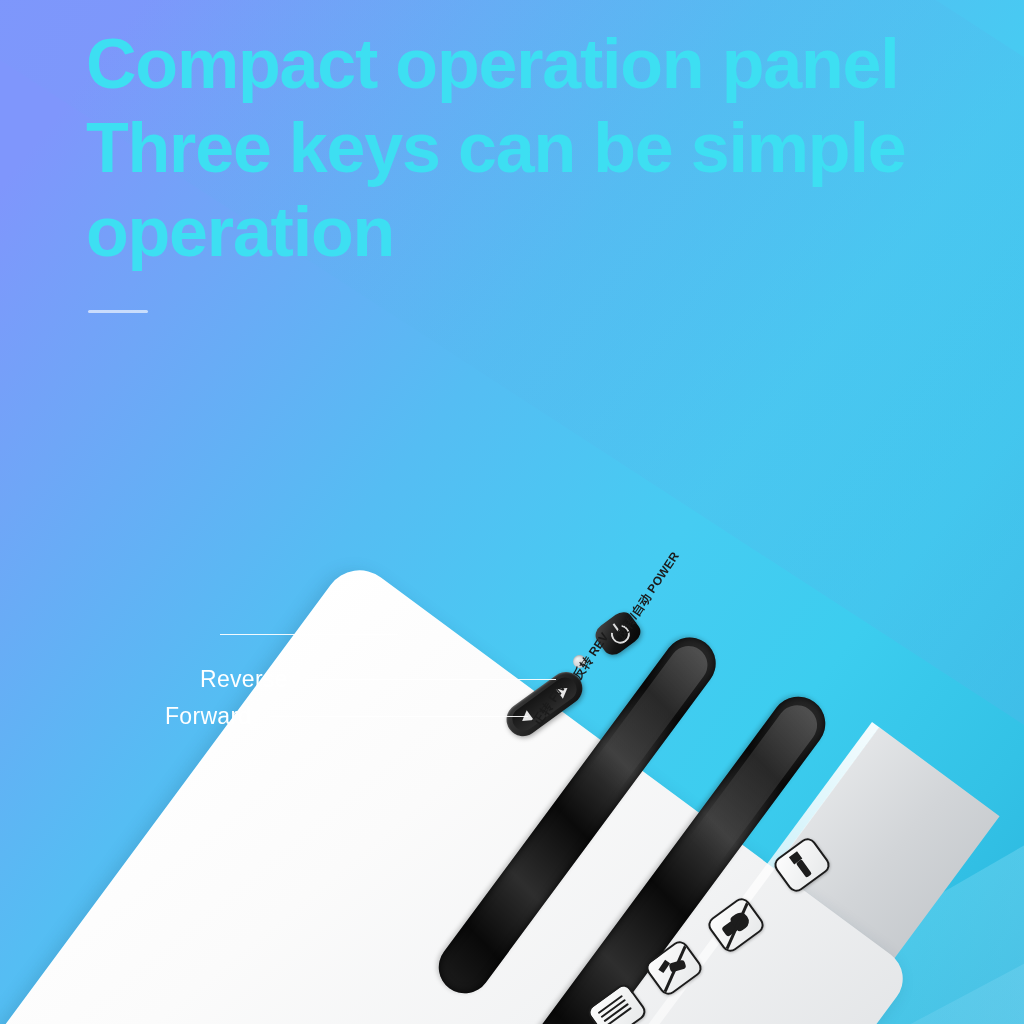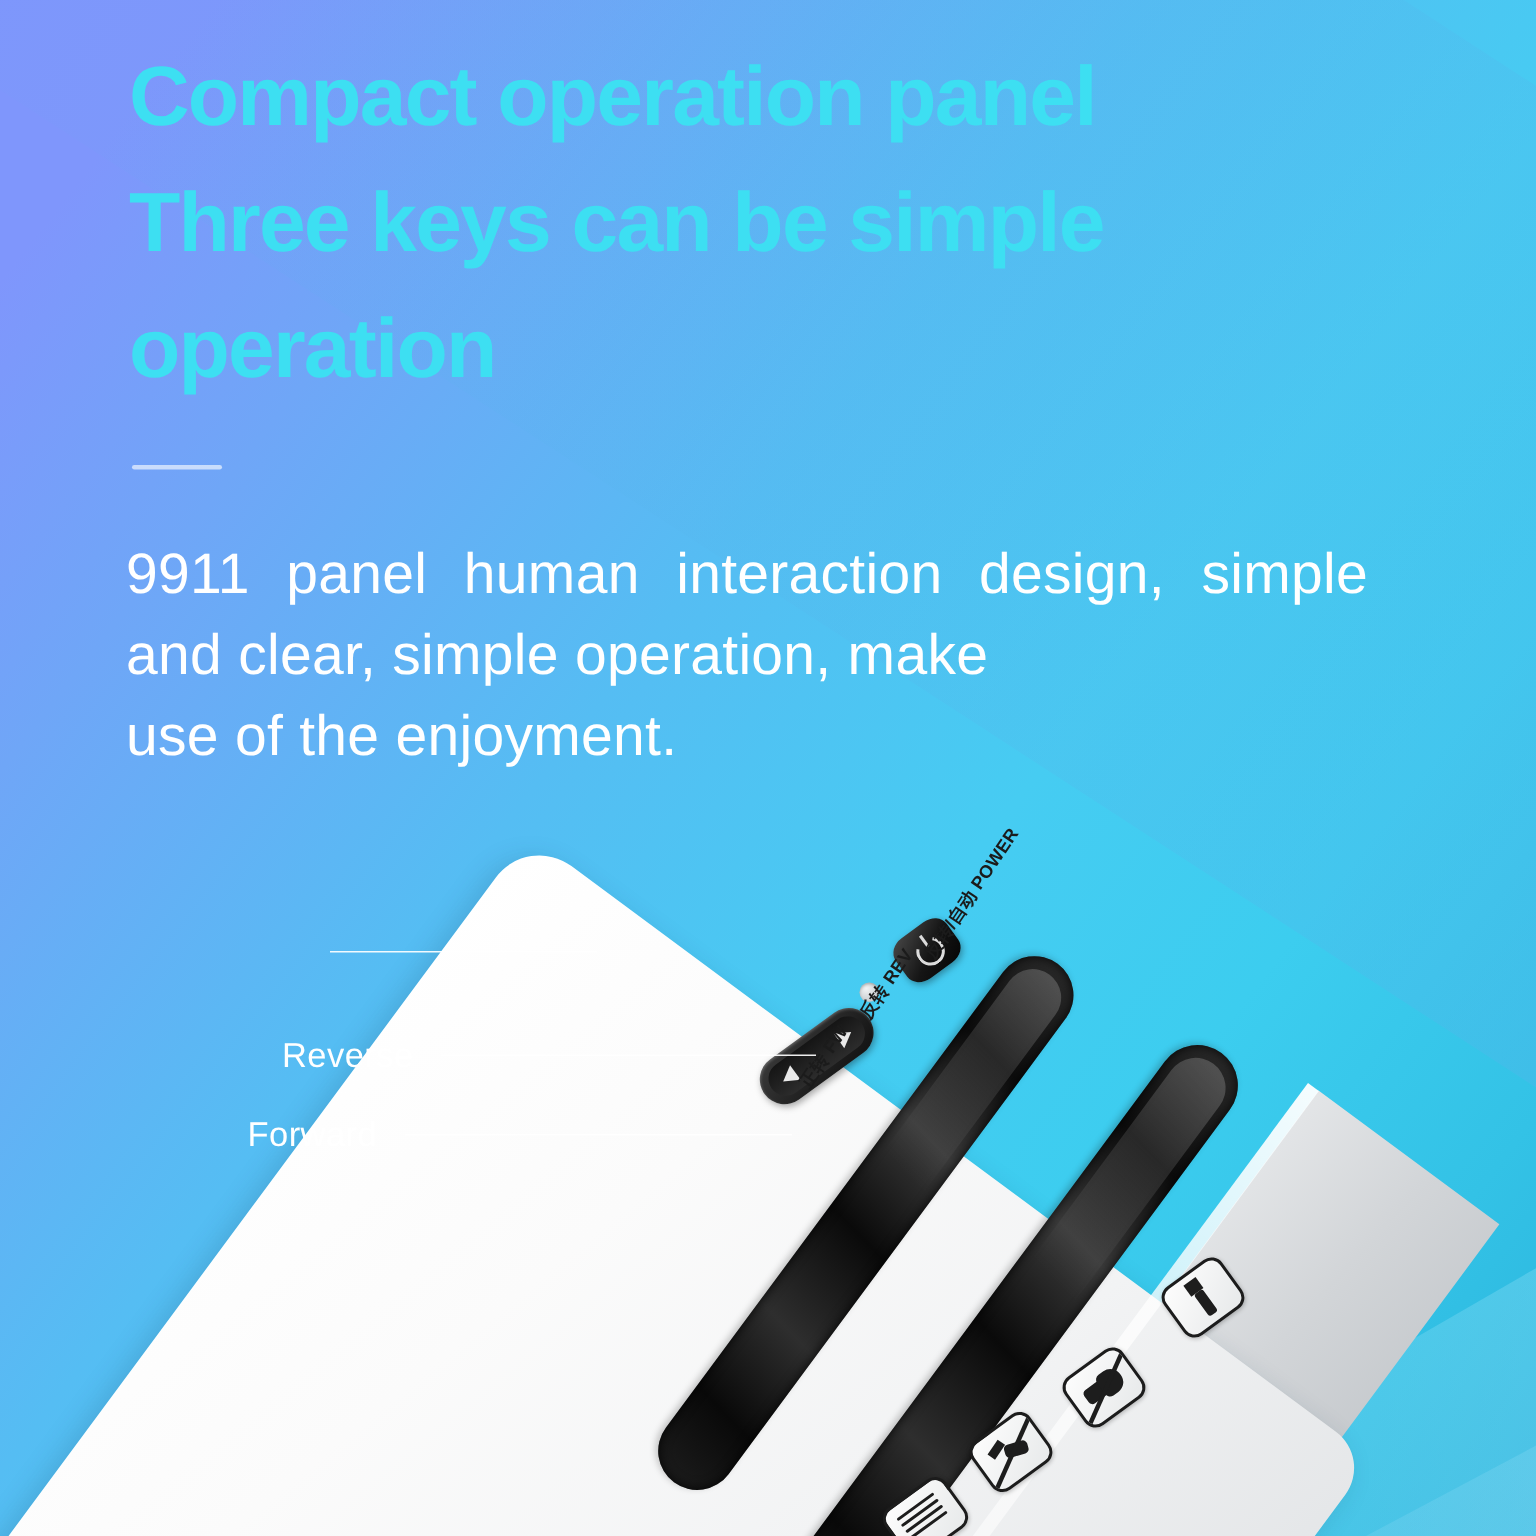--- a/index.html
+++ b/index.html
@@ -54,21 +54,21 @@
     transform: rotate(-30deg);
     transform-origin: 100% 100%;
   }
 
   
   .headline {
     position: absolute;
     left: 86px;
     top: 22px;
     width: 880px;
-    font-size: 56px;
+    font-size: 70px;
     line-height: 84px;
     font-weight: 700;
     letter-spacing: -1.2px;
     color: #3ddff2;
     white-space: pre-line;
   }
 
   
   .divider {
     position: absolute;
@@ -108,23 +108,23 @@
   .callout .lbl { display: inline-block; vertical-align: middle; }
   .leader {
     display: inline-block;
     vertical-align: middle;
     height: 1px;
     background: rgba(255,255,255,0.92);
     margin-left: 12px;
   }
   #callout-power { left: 208px; top: 620px; }
   #callout-power  .leader { width: 178px; }
-  #callout-rev   { left: 188px; top: 665px; margin-top: 24px; }
+  #callout-rev   { left: 200px; top: 665px; }
   #callout-rev    .leader { width: 250px; }
-  #callout-fwd   { left: 165px; top: 742px; }
+  #callout-fwd   { left: 165px; top: 702px; }
   #callout-fwd    .leader { width: 258px; }
 
   
   #product {
     position: absolute;
     left: 0; top: 0;
     width: 1024px; height: 1024px;
     pointer-events: none;
   }
   
@@ -307,24 +307,20 @@
   <div class="band band-a"></div>
   <div class="band band-b"></div>
   <div class="band band-c"></div>
 
   <div class="headline">Compact operation panel
 Three keys can be simple
 operation</div>
 
   <div class="divider"></div>
 
-  <div class="bodytext">
-    <span>9911 panel human interaction design, simple and clear, simple operation, make</span>
-    <span class="lastline">use of the enjoyment.</span>
-  </div>
 
   <div id="product">
     <div class="body-side"></div>
     <div class="body-top"></div>
     <div class="body-seam"></div>
 
     <div class="slot" id="slot-1"></div>
     <div class="slot" id="slot-2"></div>
 
     <div class="rocker">

